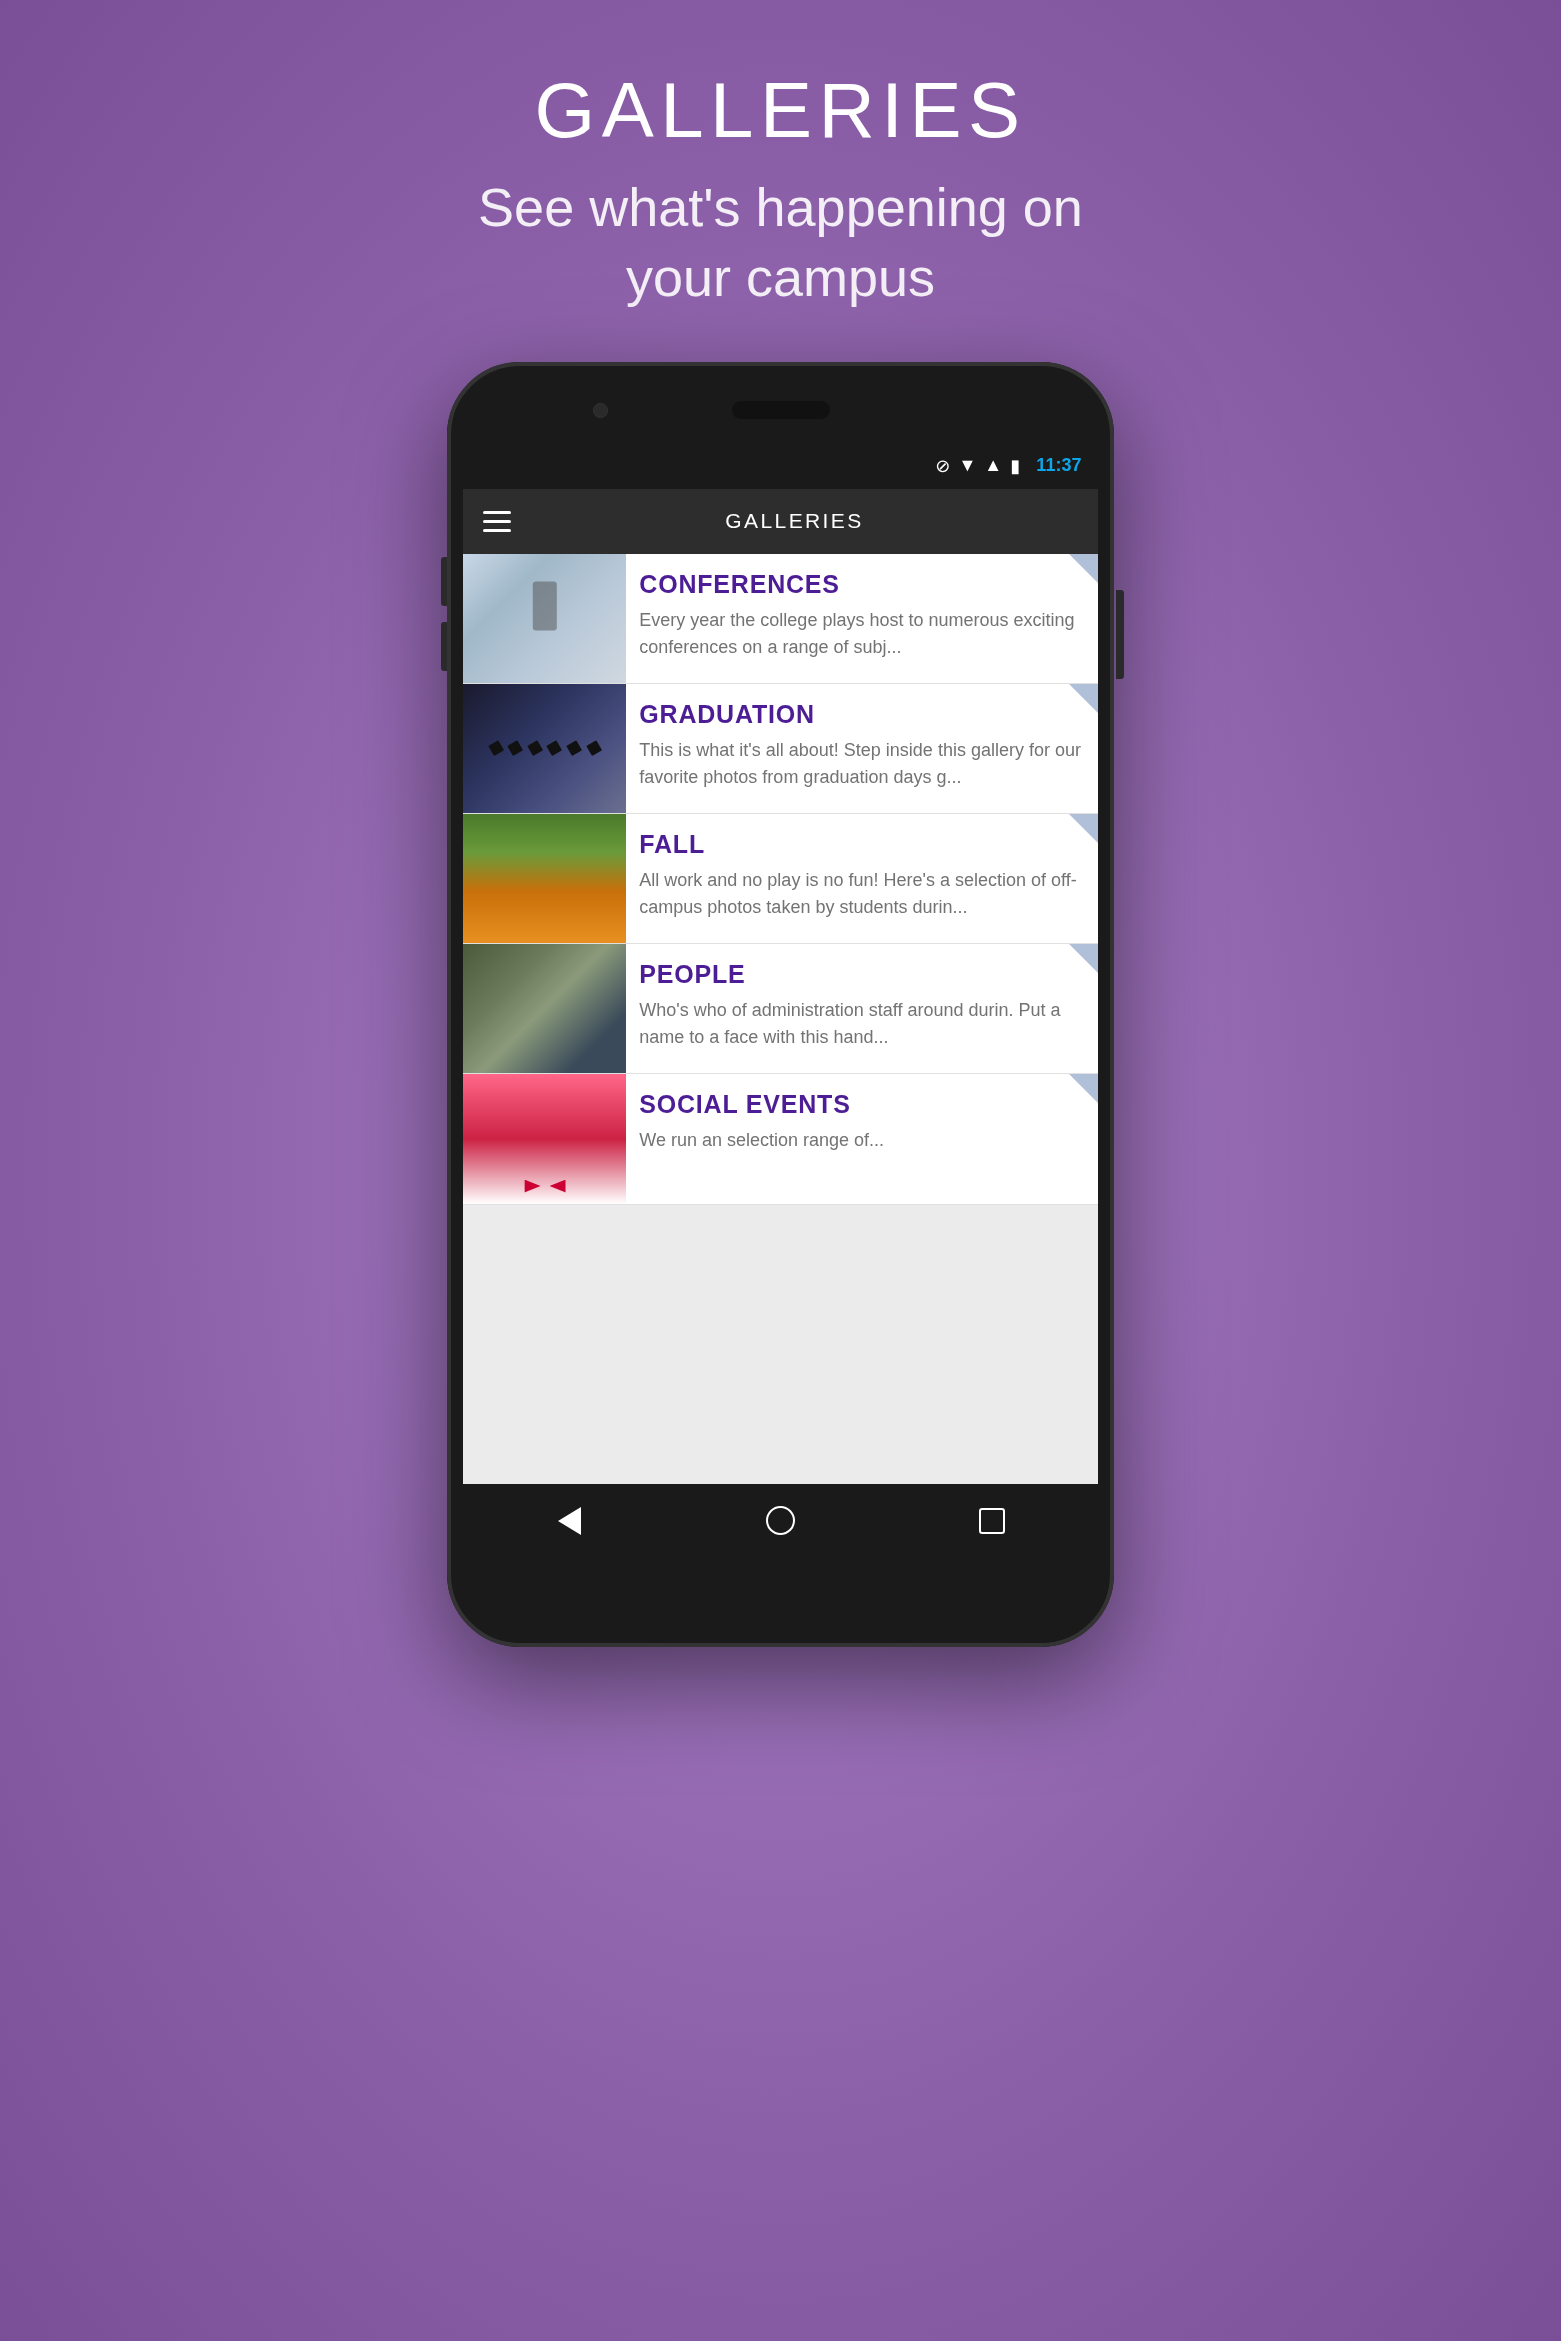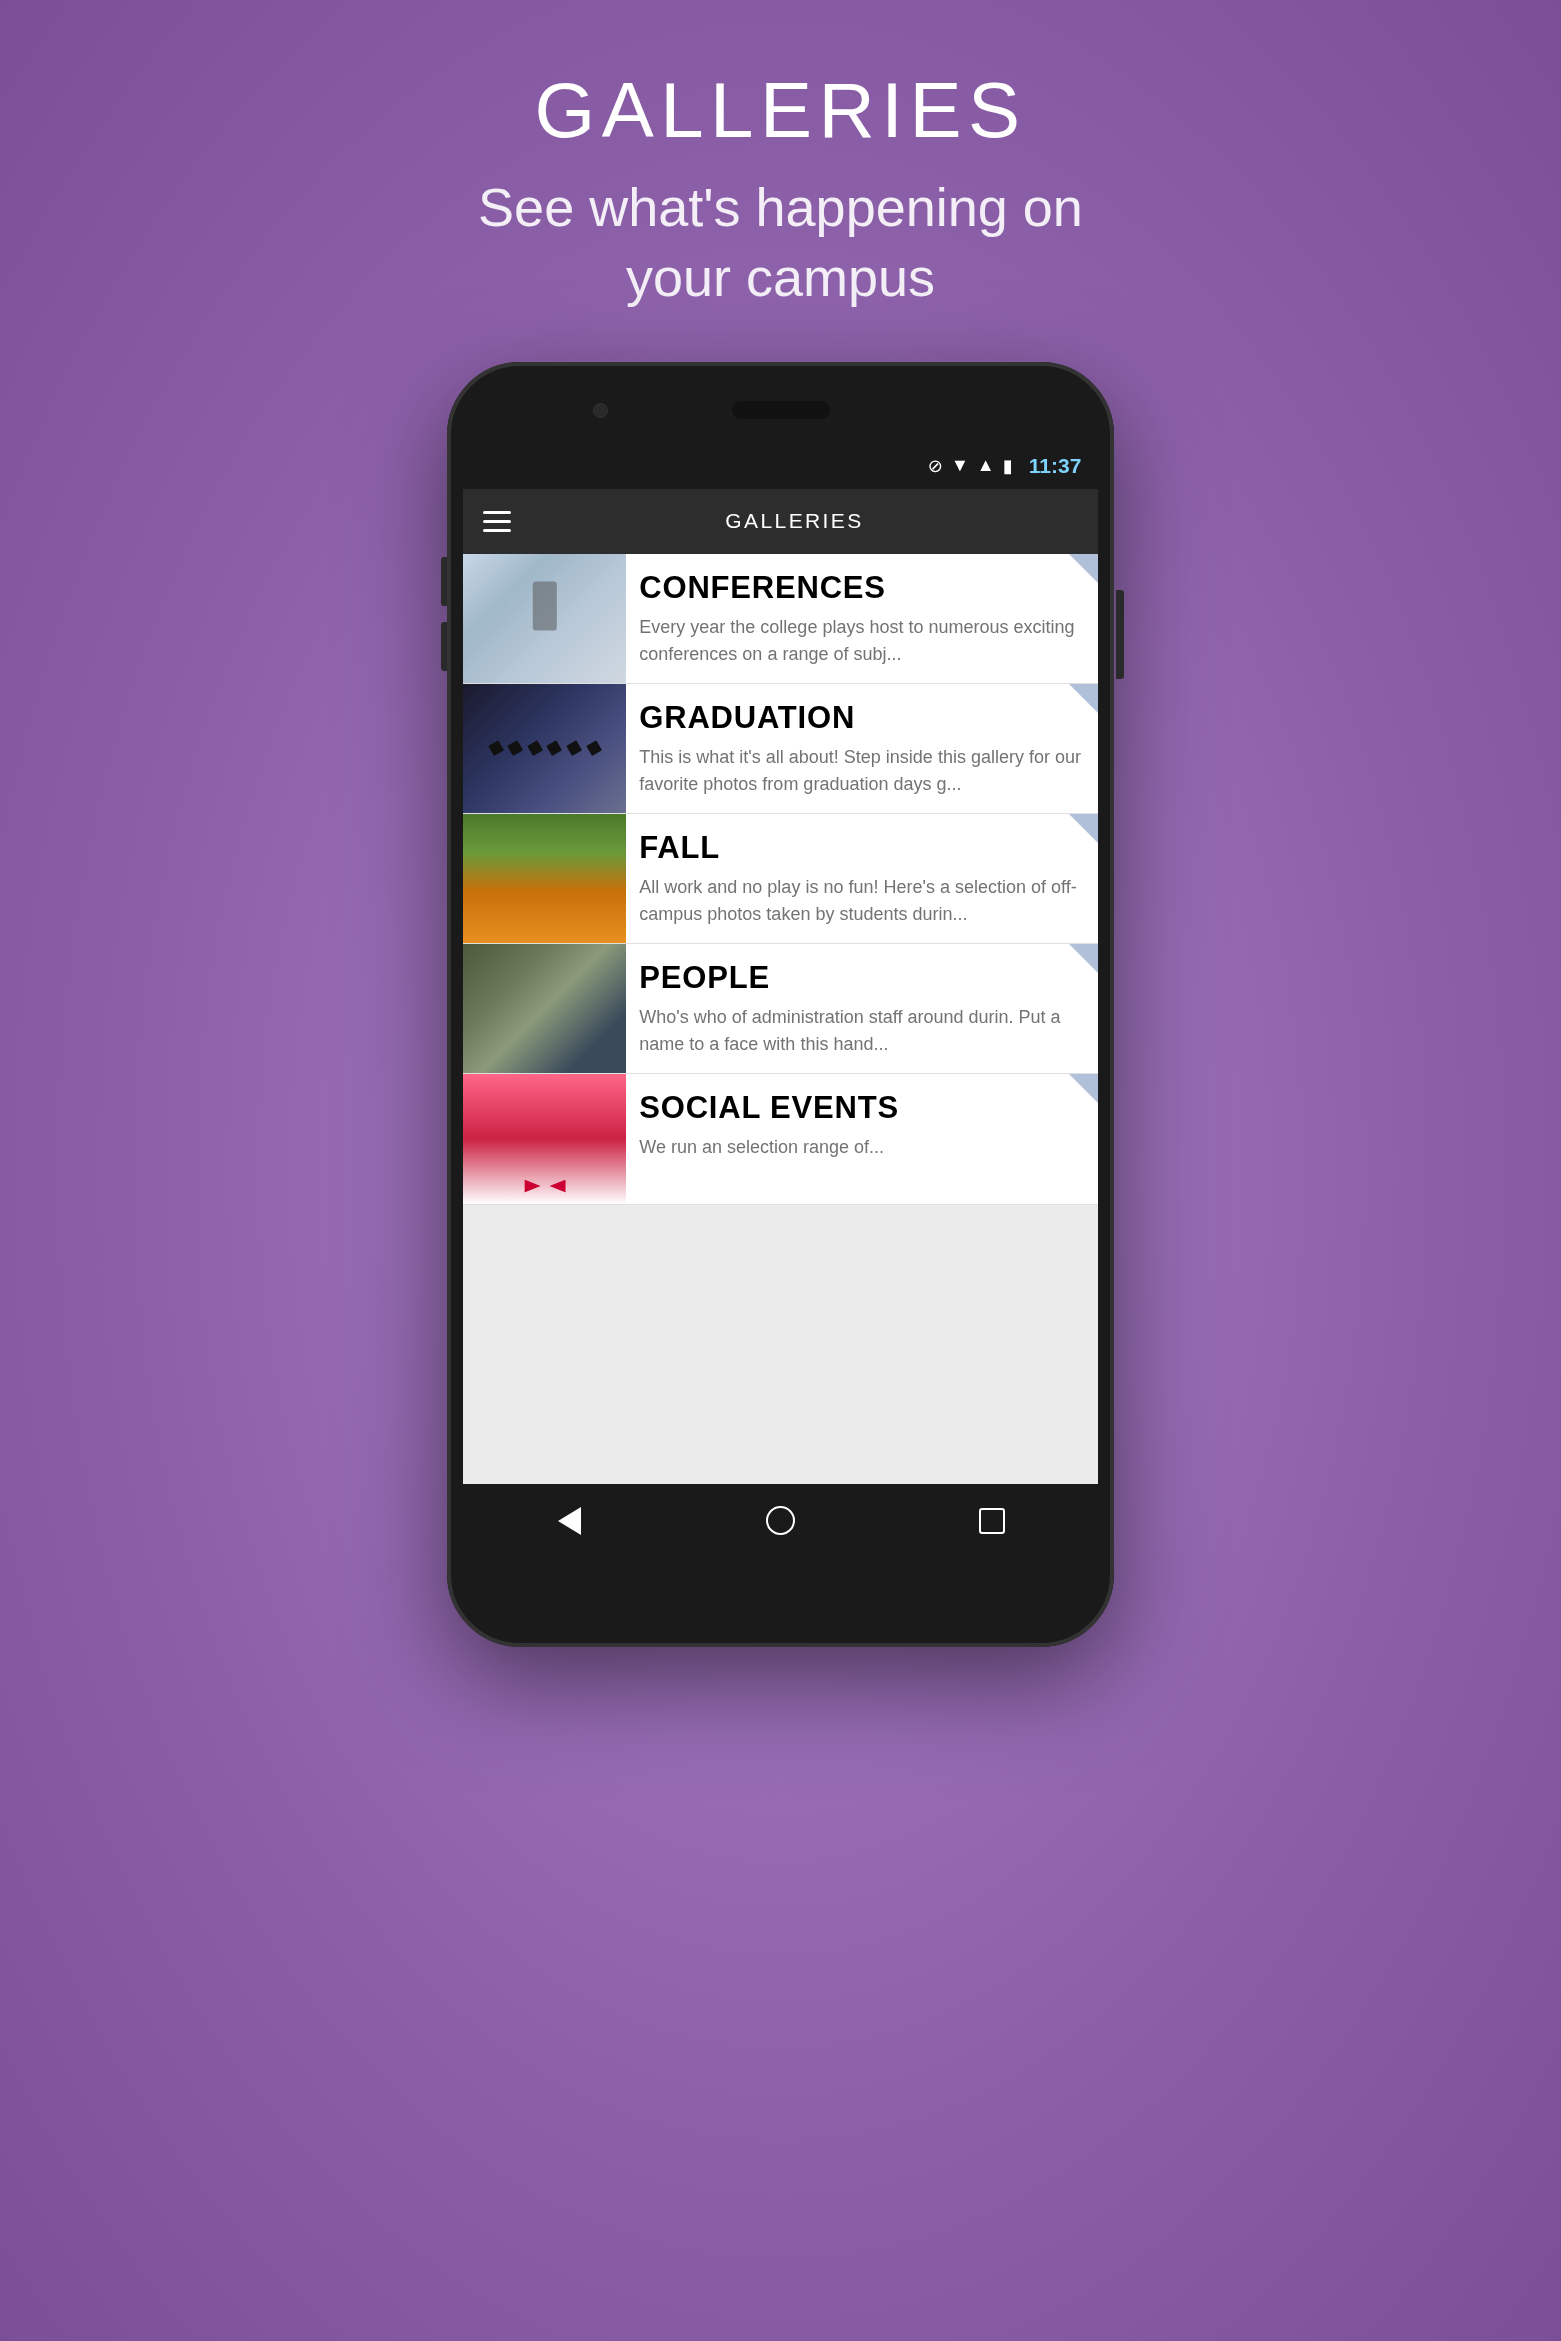--- a/index.html
+++ b/index.html
@@ -108,22 +108,22 @@
 
     .status-icons {
       display: flex;
       align-items: center;
       gap: 8.1px;
       color: white;
       font-size: 18px;
     }
 
     .status-time {
-      color: #7dd3fc;
-      font-size: 21px;
+      color: #0ea5e9;
+      font-size: 18px;
       font-weight: bold;
       margin-left: 8.1px;
     }
 
     
     .app-header {
       background: #2d2d2d;
       height: 65px;
       display: flex;
       align-items: center;
@@ -259,23 +259,23 @@
     .bow-tie::before { left: 0; }
     .bow-tie::after { right: 0; transform: scaleX(-1); }
 
     .list-item-content {
       flex: 1;
       padding: 16.3px 13px 13px 13px;
       position: relative;
     }
 
     .item-title {
-      font-size: 31px;
+      font-size: 25px;
       font-weight: 600;
-      color: #000000;
+      color: #4c1d95;
       letter-spacing: 0.8px;
       margin-bottom: 8.1px;
       text-transform: uppercase;
     }
 
     .item-description {
       font-size: 18px;
       color: #737373;
       line-height: 1.5;
     }

